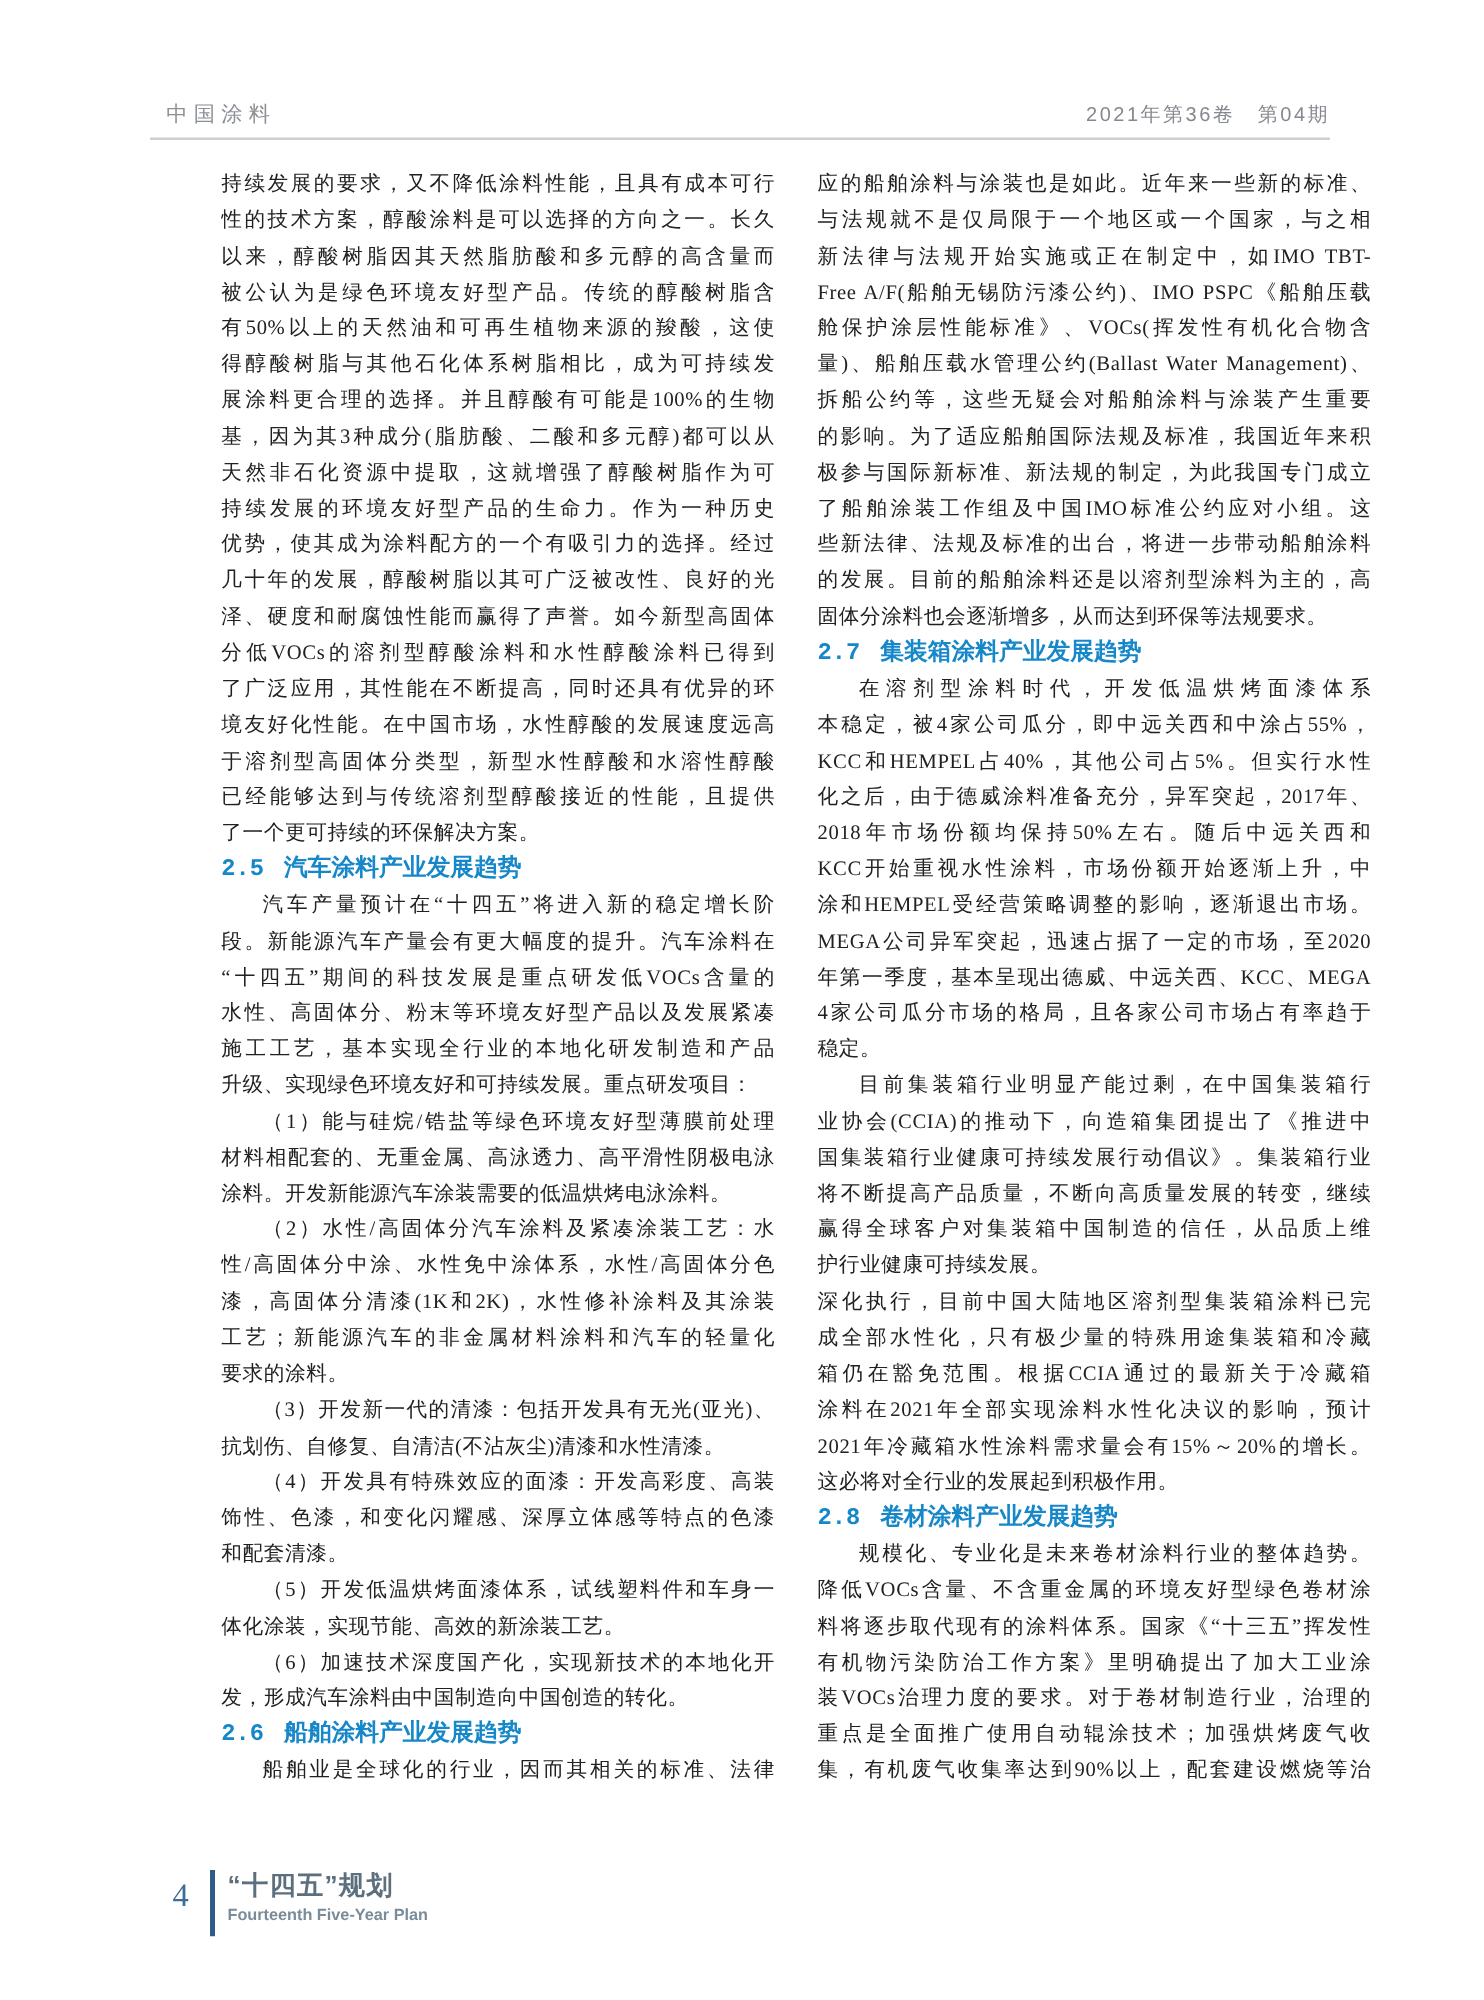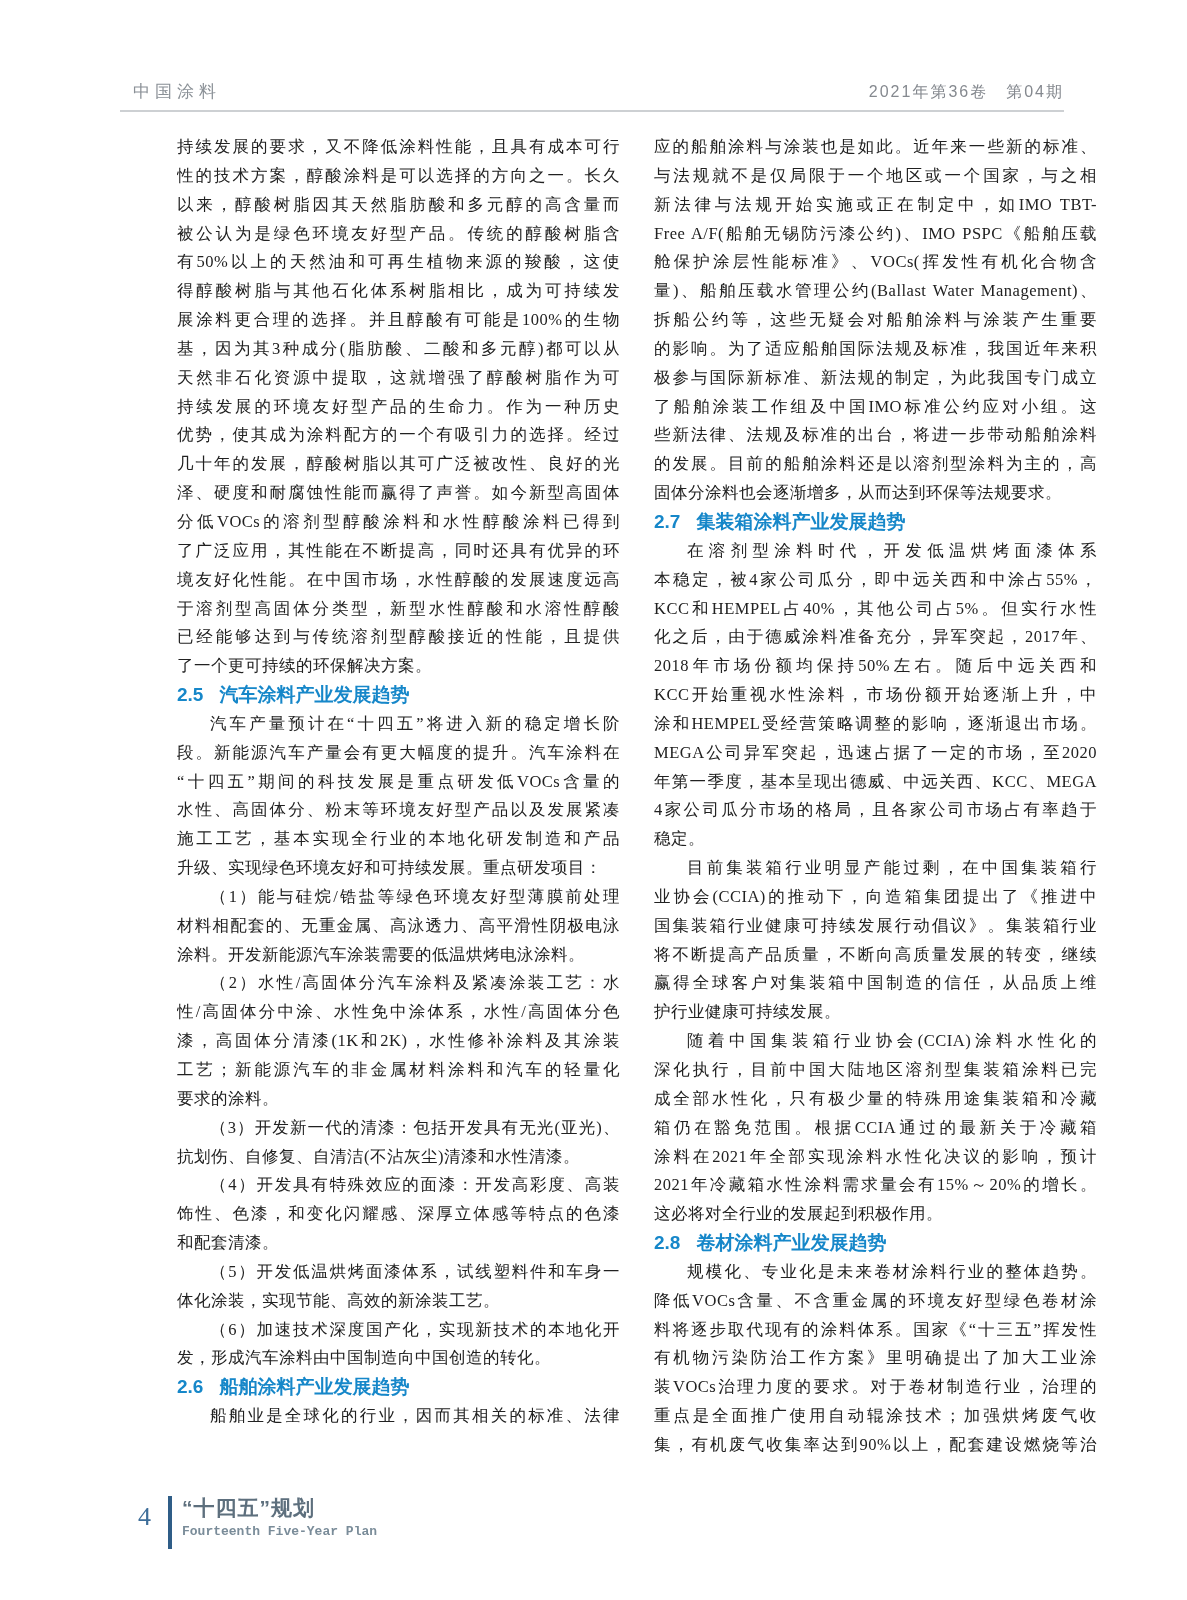--- a/index.html
+++ b/index.html
@@ -21,32 +21,32 @@
   .col-left{left:133px;}
   .col-right{left:610px;}
   .line{
     height:28.85px;line-height:28.85px;font-size:16.5px;
     text-align:justify;text-align-last:justify;overflow:hidden;
     letter-spacing:0.5px;
   }
   .line.i{text-indent:2em;}
   .line.e{text-align-last:left;}
   .h-line{height:28.85px;line-height:28.85px;overflow:hidden;
-    font-family:Liberation Sans, sans-serif;font-weight:bold;
+    font-family:Liberation Mono, monospace;font-weight:bold;
     color:#1687c9;font-size:19px;}
   .h-num{margin-right:16px;}
   
   .page-footer{position:absolute;left:138px;top:1494px;height:60px;}
   .page-number{position:absolute;left:0;top:8px;font-size:26px;color:#3e6d99;
     font-family:"Liberation Serif",serif;}
   .footer-bar{position:absolute;left:30px;top:2px;width:4px;height:53px;background:#2f5d87;}
   .plan-cn{position:absolute;left:44px;top:0;font-size:21px;font-weight:bold;
     color:#5d6f7d;font-family:"Liberation Sans",sans-serif;letter-spacing:1px;white-space:nowrap;}
   .plan-en{position:absolute;left:44px;top:30px;font-size:13px;font-weight:bold;
-    color:#7a8c99;font-family:Liberation Mono, monospace;white-space:nowrap;}
+    color:#7a8c99;font-family:Liberation Sans, sans-serif;white-space:nowrap;}
 </style>
 </head>
 <body>
 
 <div class="page-header">
   <span class="journal-name">中国涂料</span>
   <span class="issue-info">2021年第36卷　第04期</span>
 </div>
 <div class="header-rule"></div>
 
@@ -122,21 +122,20 @@
     <div class="line">MEGA公司异军突起，迅速占据了一定的市场，至2020</div>
     <div class="line">年第一季度，基本呈现出德威、中远关西、KCC、MEGA</div>
     <div class="line">4家公司瓜分市场的格局，且各家公司市场占有率趋于</div>
     <div class="line e">稳定。</div>
     <div class="line i">目前集装箱行业明显产能过剩，在中国集装箱行</div>
     <div class="line">业协会(CCIA)的推动下，向造箱集团提出了《推进中</div>
     <div class="line">国集装箱行业健康可持续发展行动倡议》。集装箱行业</div>
     <div class="line">将不断提高产品质量，不断向高质量发展的转变，继续</div>
     <div class="line">赢得全球客户对集装箱中国制造的信任，从品质上维</div>
     <div class="line e">护行业健康可持续发展。</div>
-    <div class="line i">随着中国集装箱行业协会(CCIA)涂料水性化的</div>
     <div class="line">深化执行，目前中国大陆地区溶剂型集装箱涂料已完</div>
     <div class="line">成全部水性化，只有极少量的特殊用途集装箱和冷藏</div>
     <div class="line">箱仍在豁免范围。根据CCIA通过的最新关于冷藏箱</div>
     <div class="line">涂料在2021年全部实现涂料水性化决议的影响，预计</div>
     <div class="line">2021年冷藏箱水性涂料需求量会有15%～20%的增长。</div>
     <div class="line e">这必将对全行业的发展起到积极作用。</div>
     <div class="h-line"><span class="h-num">2.8</span><span>卷材涂料产业发展趋势</span></div>
     <div class="line i">规模化、专业化是未来卷材涂料行业的整体趋势。</div>
     <div class="line">降低VOCs含量、不含重金属的环境友好型绿色卷材涂</div>
     <div class="line">料将逐步取代现有的涂料体系。国家《“十三五”挥发性</div>

